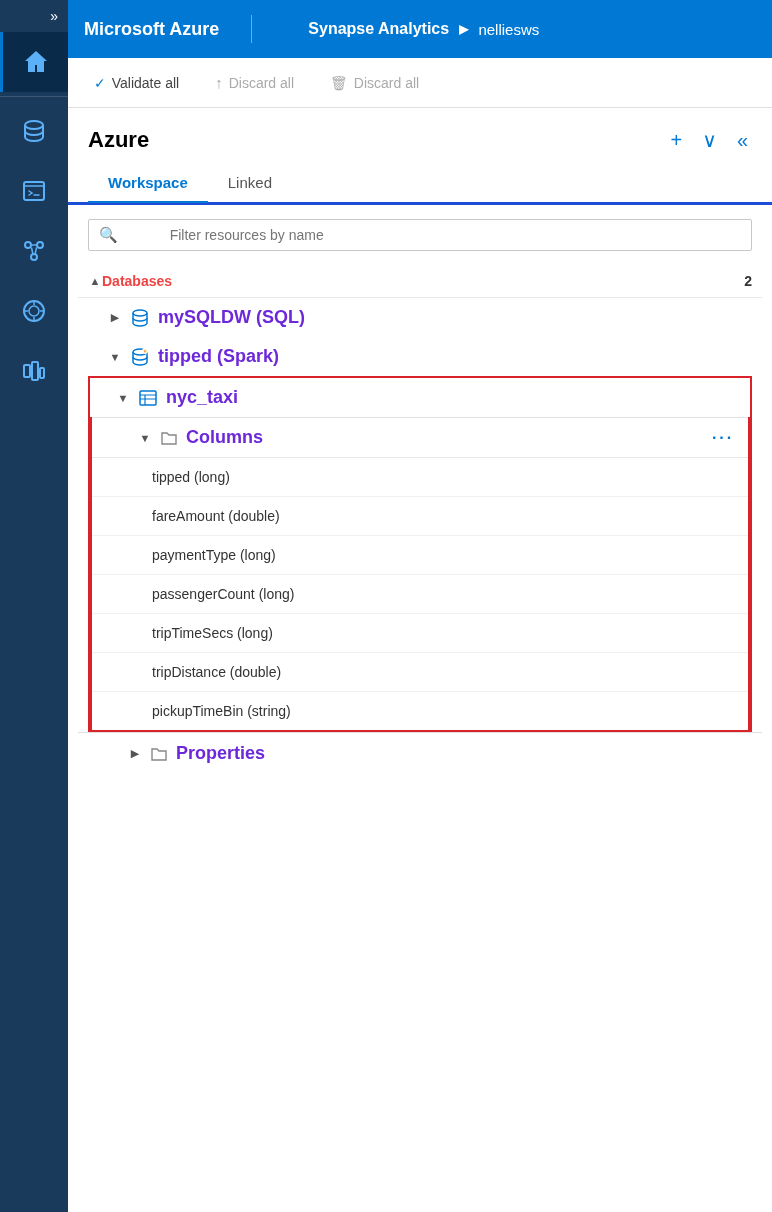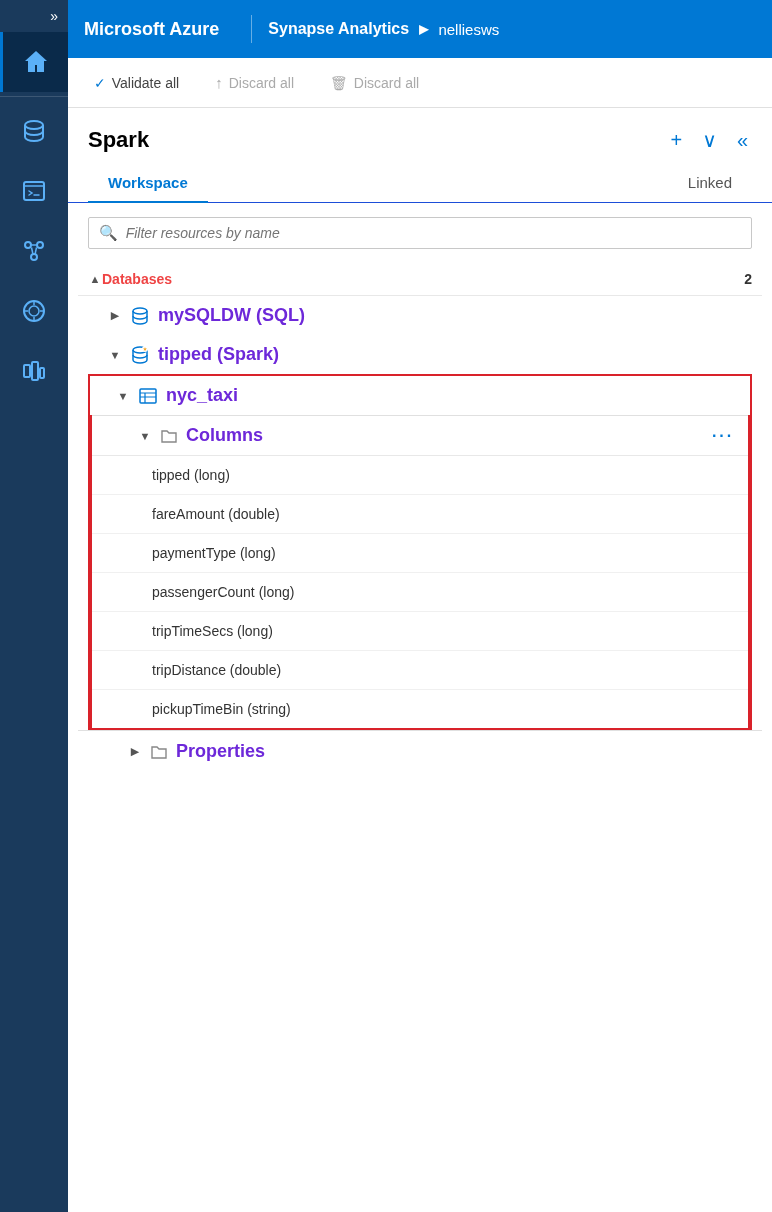--- a/index.html
+++ b/index.html
@@ -82,20 +82,21 @@
     .top-bar-divider {
       width: 1px;
       height: 28px;
       background: rgba(255,255,255,0.4);
       margin: 0 16px;
     }
 
     .top-bar-service {
       font-size: 16px;
       font-weight: 600;
+      margin-left: 40px;
     }
 
     .top-bar-chevron {
       margin: 0 10px;
       font-size: 12px;
     }
 
     .top-bar-workspace {
       font-size: 15px;
       font-weight: 400;
@@ -163,23 +164,22 @@
       color: #0078d4;
       cursor: pointer;
       background: none;
       border: none;
       padding: 2px 4px;
     }
 
     
     .tabs {
       display: flex;
-      border-bottom: 1px solid #1d4ed8;
+      border-bottom: 3px solid #1d4ed8;
       padding: 0 20px;
-      justify-content: space-between;
     }
 
     .tab {
       padding: 10px 20px;
       font-size: 15px;
       cursor: pointer;
       color: #555;
       border-bottom: 2px solid transparent;
       margin-bottom: -1px;
     }
@@ -205,23 +205,23 @@
       color: #555;
       font-size: 15px;
       margin-right: 8px;
     }
 
     .search-input {
       border: none;
       outline: none;
       font-size: 14px;
       color: #888;
-      font-style: italic;
       width: 100%;
       background: transparent;
+      margin-left: 44px;
     }
 
     
     .tree-section {
       padding: 0 10px;
     }
 
     .tree-header {
       display: flex;
       align-items: center;
@@ -402,21 +402,21 @@
     </button>
     <button class="toolbar-btn disabled">
       <span>🗑</span>
       <span>Discard all</span>
     </button>
   </div>
 
   <div class="data-panel">
 
     <div class="panel-header">
-      <span class="panel-title">Spark</span>
+      <span class="panel-title">Azure</span>
       <div class="panel-header-icons">
         <button class="panel-icon-btn">
           <span>+</span>
         </button>
         <button class="panel-icon-btn">
           <span>∨</span>
         </button>
         <button class="panel-icon-btn">
           <span>«</span>
         </button>

